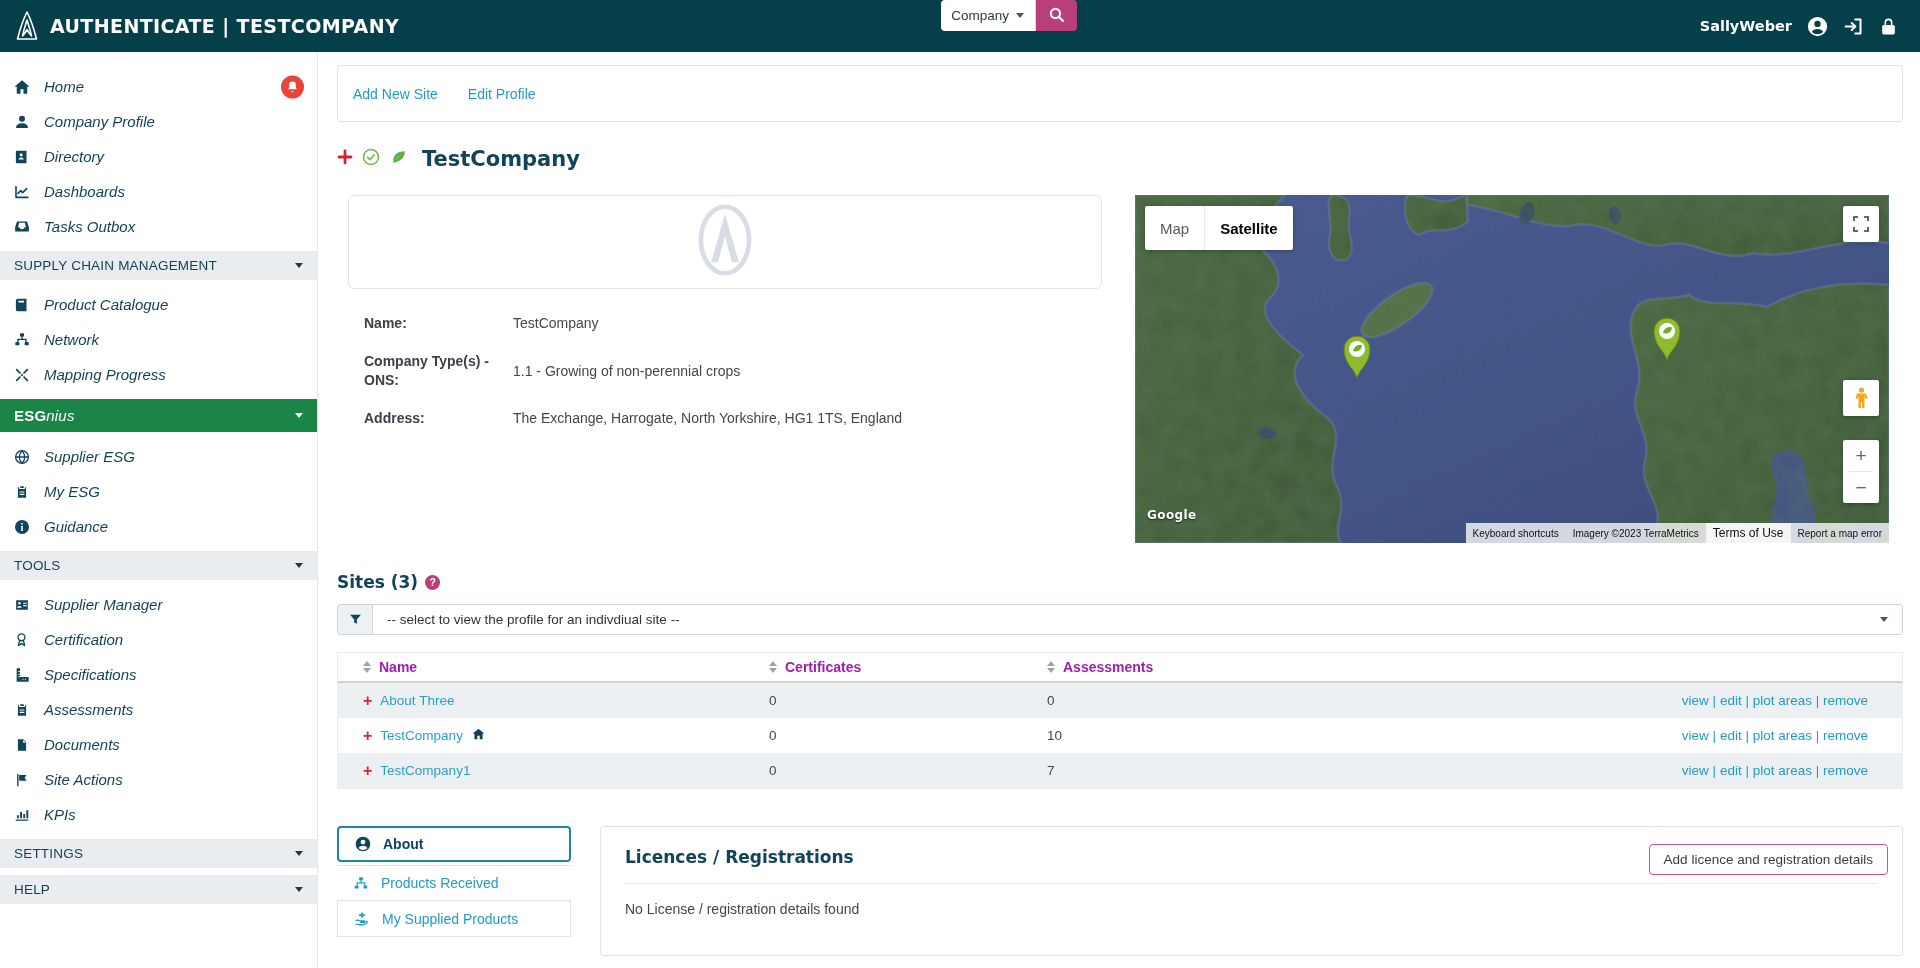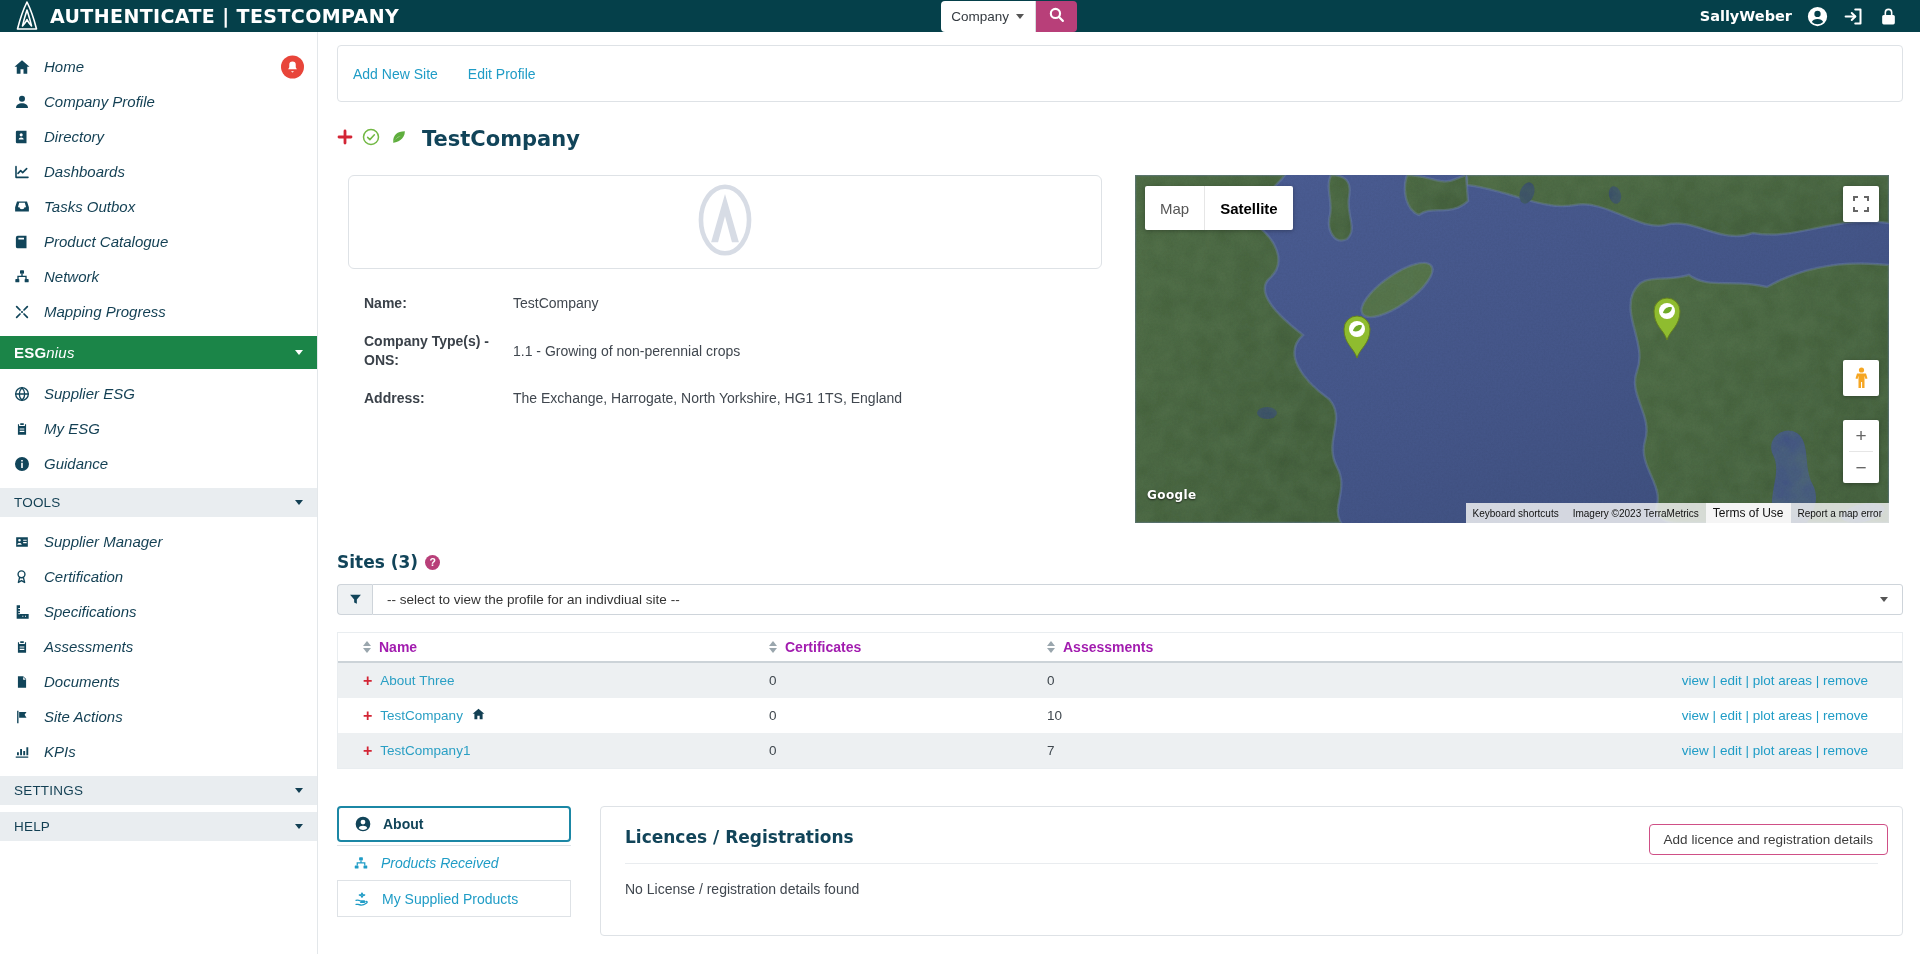--- a/index.html
+++ b/index.html
@@ -1,20 +1,20 @@
 <!DOCTYPE html>
 <html><head>
 <meta charset="utf-8">
 <style>
   * { margin:0; padding:0; box-sizing:border-box; }
   html,body { width:1920px; height:968px; overflow:hidden; background:#fff;
     font-family:"Liberation Sans", sans-serif; color:#123f53; }
 
   
-  .topbar { height:32px; background:#05404a; display:flex; align-items:center; padding:0 22px 0 14px; }
+  .topbar { height:52px; background:#05404a; display:flex; padding:0 22px 0 14px; }
   .brand { display:flex; align-items:center; gap:10px; }
   .brand-logo svg { display:block; }
   .brand-title { font-family:"DejaVu Sans", sans-serif; font-weight:bold; color:#fff; font-size:19px; letter-spacing:.4px; }
   .search-group { margin-left:auto; display:flex; height:31px; width:737px; }
   .search-cat { width:95px; background:#fff; border:none; border-right:1px solid #d7dbde; border-radius:4px 0 0 4px;
     font-size:13.5px; color:#343a40; display:flex; align-items:center; justify-content:center; gap:7px; cursor:pointer; }
   .caret-dn { width:0; height:0; border-left:4px solid transparent; border-right:4px solid transparent; border-top:5px solid #555; }
   .search-input { flex:1; border:none; font-size:13.5px; padding:0 14px; color:#333; outline:none; }
   .search-input::placeholder { color:#8a9399; }
   .search-btn { width:41px; background:#b83f79; border:none; border-radius:0 4px 4px 0; display:flex; align-items:center; justify-content:center; cursor:pointer; }
@@ -91,21 +91,21 @@
   .cell-num { color:#3f474e; font-size:13.5px; }
   .t-actions { justify-content:flex-end; padding-right:34px; gap:0; font-size:13.5px; color:#1f9cc6; white-space:pre; }
   .t-actions span { cursor:pointer; }
 
   
   .bottom-row { margin-top:37px; display:flex; align-items:flex-start; }
   .tabs-panel { width:234px; }
   .tab-item { height:36px; display:flex; align-items:center; gap:12px; padding-left:16px; font-size:14px; color:#1f9cc6; border:1px solid #dee2e6; border-top:none; cursor:pointer; background:#fff; }
   .tab-item.first { border-top:1px solid #dee2e6; }
   .tab-item.active { border:2px solid #1b87a5; border-radius:4px; color:#114459; font-weight:bold; }
-  .tab-item.after-active { border-top:1px solid #dee2e6; margin-top:3px; border-left:none; border-right:none;font-style:italic; }
+  .tab-item.after-active { border-top:1px solid #dee2e6; margin-top:3px; border-left:none; border-right:none; }
   .tab-item .t-ic { display:flex; }
   .licences-card { margin-left:29px; flex:1; border:1px solid #dee2e6; border-radius:4px; min-height:130px; position:relative; padding:20px 24px 0 24px; }
   .lic-heading { font-family:"DejaVu Sans", sans-serif; font-weight:bold; font-size:17px; color:#114459; padding-bottom:16px; border-bottom:1px solid #e9ecef; }
   .lic-add-btn { position:absolute; top:17px; right:14px; height:31px; padding:0 14px; background:#fff; border:1px solid #cf4f86; border-radius:4px; font-size:13.5px; color:#3c3c3c; cursor:pointer; font-family:"Liberation Sans", sans-serif; }
   .lic-empty { padding:17px 0; font-size:14px; color:#40474f; }
 </style>
 </head>
 <body>
 
 <div class="topbar">
@@ -199,20 +199,24 @@
   </div>
   <div class="side-item">
     <span class="si-icon">
       <svg width="18" height="15" viewBox="0 0 24 24" fill="currentColor">
             <path d="M4 4h16l3 9v7H1v-7zm1.5 9H8c0 2 1.8 3.2 4 3.2s4-1.2 4-3.2h2.5l-2-7h-9z" fill-rule="evenodd"></path>
           </svg>
     </span>
     <span>Tasks Outbox</span>
   </div>
 
+  <div class="side-section">
+    <span>SUPPLY CHAIN MANAGEMENT</span>
+    <span class="caret-dn"></span>
+  </div>
 
   <div class="side-item">
     <span class="si-icon">
       <svg width="15" height="16" viewBox="0 0 24 24" fill="currentColor">
             <path d="M6 2h14v20H6a3 3 0 0 1-3-3V5a3 3 0 0 1 3-3zm1 3v3h9V5z" fill-rule="evenodd"></path>
           </svg>
     </span>
     <span>Product Catalogue</span>
   </div>
   <div class="side-item">

